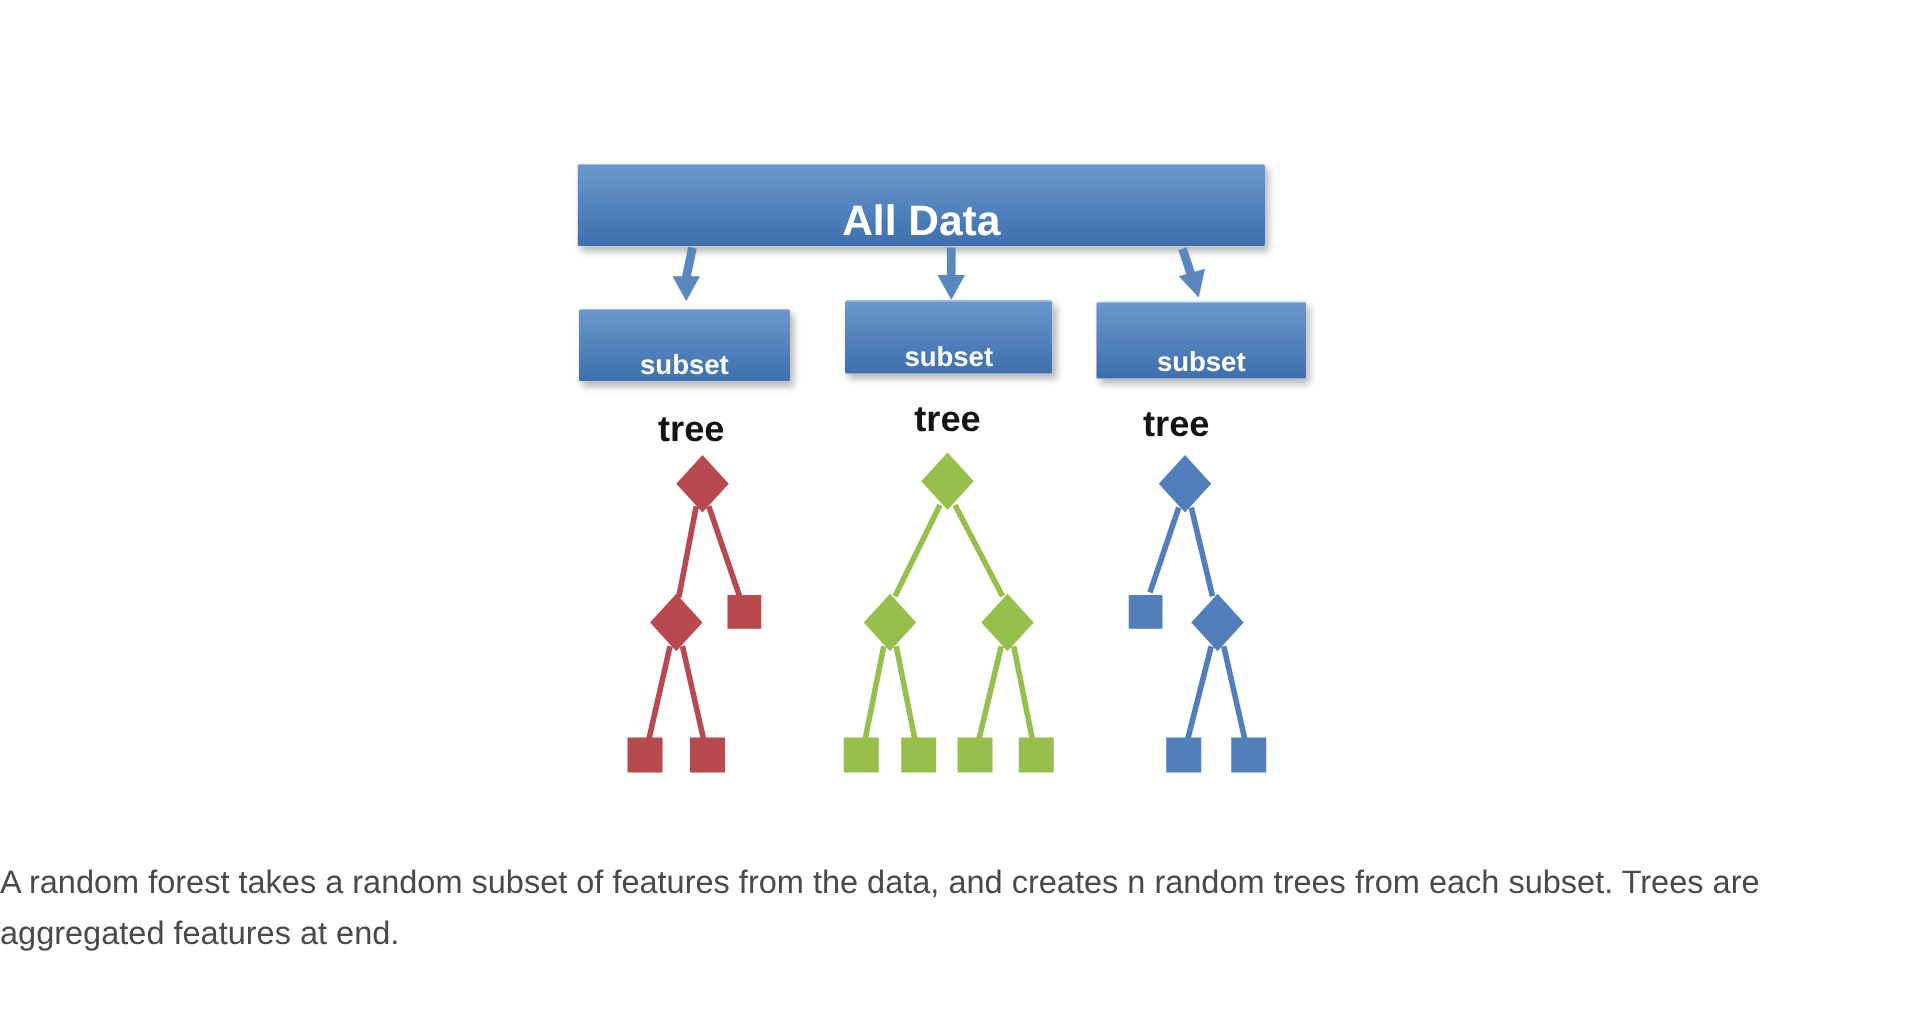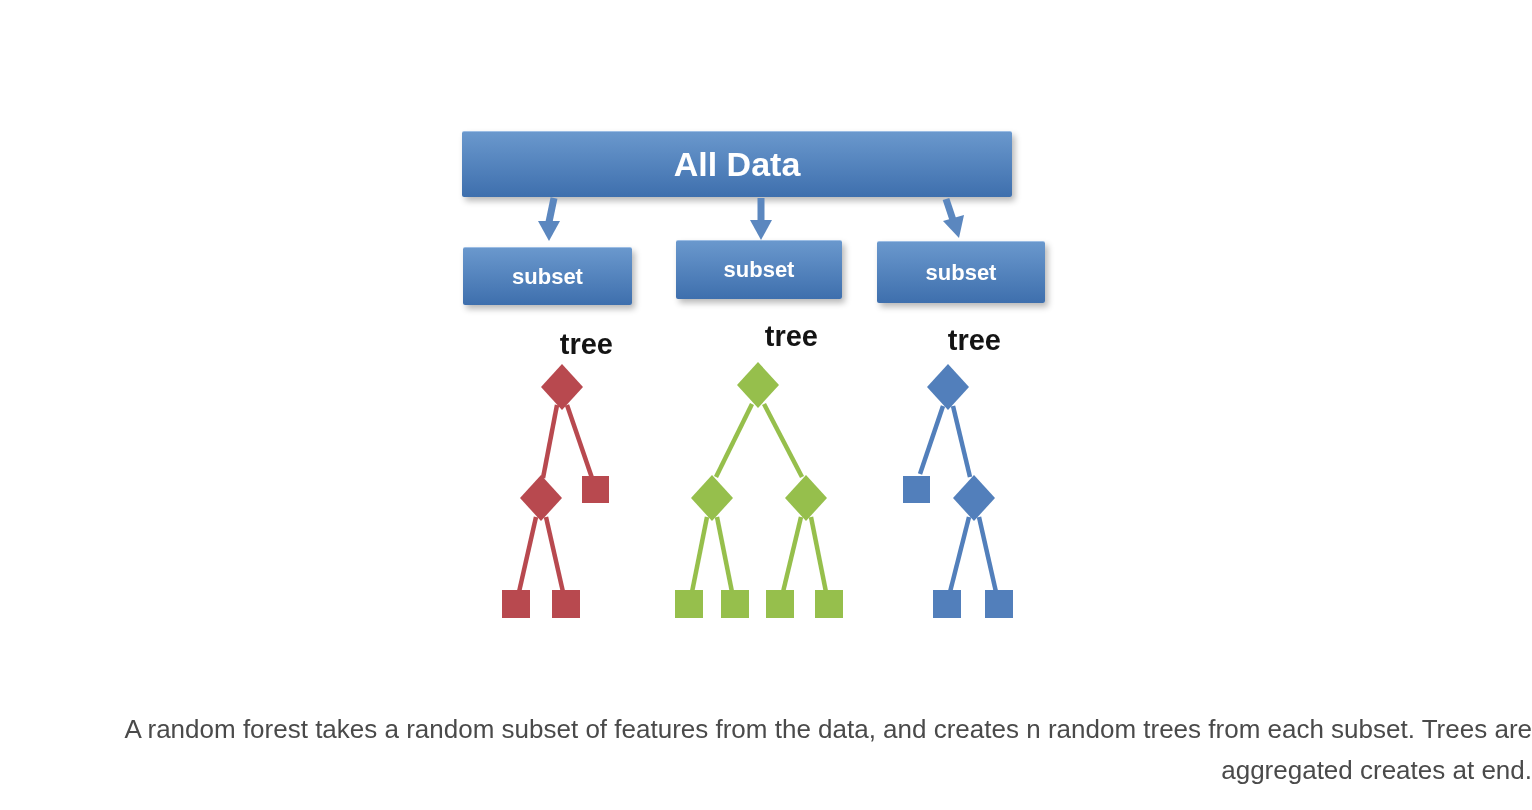--- a/index.html
+++ b/index.html
@@ -11,42 +11,42 @@
     position: relative;
     width: 1532px;
     height: 810px;
     background: #ffffff;
     font-family: "Liberation Sans", sans-serif;
     overflow: hidden;
   }
   .data-box {
     position: absolute;
     display: flex;
-    align-items: center;
+    align-items: flex-end;
     justify-content: center;
     color: #ffffff;
     font-weight: bold;
     background: linear-gradient(to bottom, var(--box-blue-top), var(--box-blue-bottom));
     border-top: 1px solid #9cbde4;
     border-radius: 2px;
     box-shadow: 3px 4px 6px rgba(0,0,0,0.28);
   }
   .all-data-box {
     left: 462px; top: 131px;
     width: 550px; height: 65px;
     font-size: 34px;
   }
   .subset-box { font-size: 22px; }
   .subset-1 { left: 463px; top: 247px; width: 169px; height: 57px; }
   .subset-2 { left: 676px; top: 240px; width: 166px; height: 58px; }
   .subset-3 { left: 877px; top: 241px; width: 168px; height: 61px; }
   .tree-label {
     position: absolute;
     width: 120px;
-    text-align: right;
+    text-align: center;
     font-weight: bold;
     font-size: 29px;
     color: #141414;
   }
   .tree-label-1 { left: 493px; top: 328px; }
   .tree-label-2 { left: 698px; top: 320px; }
   .tree-label-3 { left: 881px; top: 324px; }
   .overlay {
     position: absolute;
     left: 0; top: 0;
@@ -59,25 +59,24 @@
   .node-blue  { fill: var(--tree-blue); }
   .edge-red   { stroke: var(--tree-red);   stroke-width: 4.5; fill: none; }
   .edge-green { stroke: var(--tree-green); stroke-width: 4.5; fill: none; }
   .edge-blue  { stroke: var(--tree-blue);  stroke-width: 4.5; fill: none; }
   .arrow-shaft { stroke: var(--arrow-blue); stroke-width: 7; fill: none; }
   .arrow-head  { fill: var(--arrow-blue); }
   .caption {
     position: absolute;
     left: 0; right: 0;
     top: 685px;
-    text-align: right;
+    text-align: left;
     color: var(--caption-gray);
     font-size: 26px;
     line-height: 41px;
-    margin-top: 24px;
   }
 </style>
 </head>
 <body>
 
 <div class="canvas">
 
   <div class="data-box all-data-box">
     <span>All Data</span>
   </div>
@@ -147,16 +146,16 @@
       <polygon class="node-blue" points="948,364 969,387 948,410 927,387"></polygon>
       <rect class="node-blue" x="903" y="476" width="27" height="27"></rect>
       <polygon class="node-blue" points="974,475 995,498 974,521 953,498"></polygon>
       <rect class="node-blue" x="933" y="590" width="28" height="28"></rect>
       <rect class="node-blue" x="985" y="590" width="28" height="28"></rect>
     </g>
   </svg>
 
   <div class="caption">
     <div>A random forest takes a random subset of features from the data, and creates n random trees from each subset. Trees are</div>
-    <div>aggregated creates at end.</div>
+    <div>aggregated features at end.</div>
   </div>
 
 </div>
 
 </body></html>

